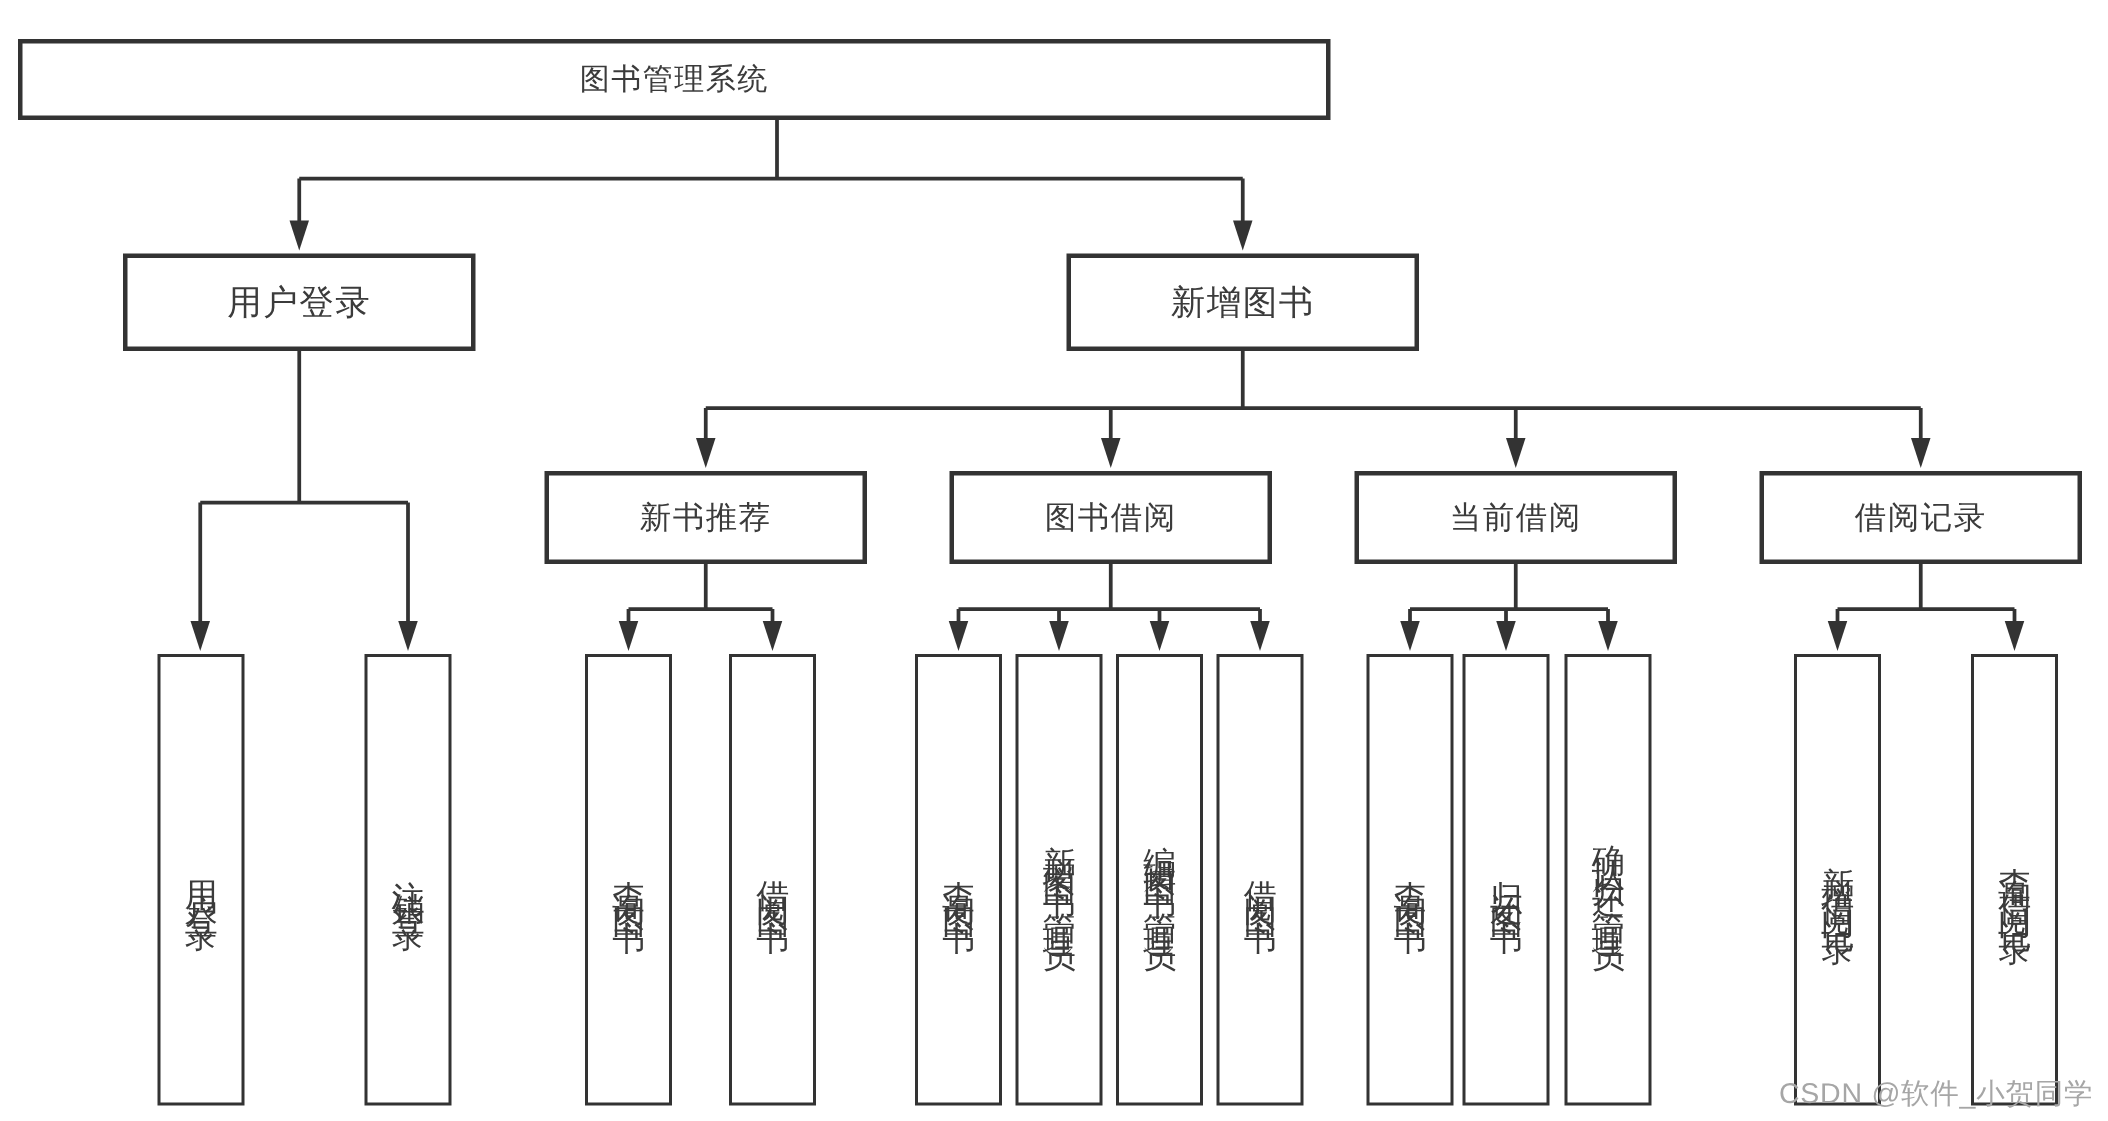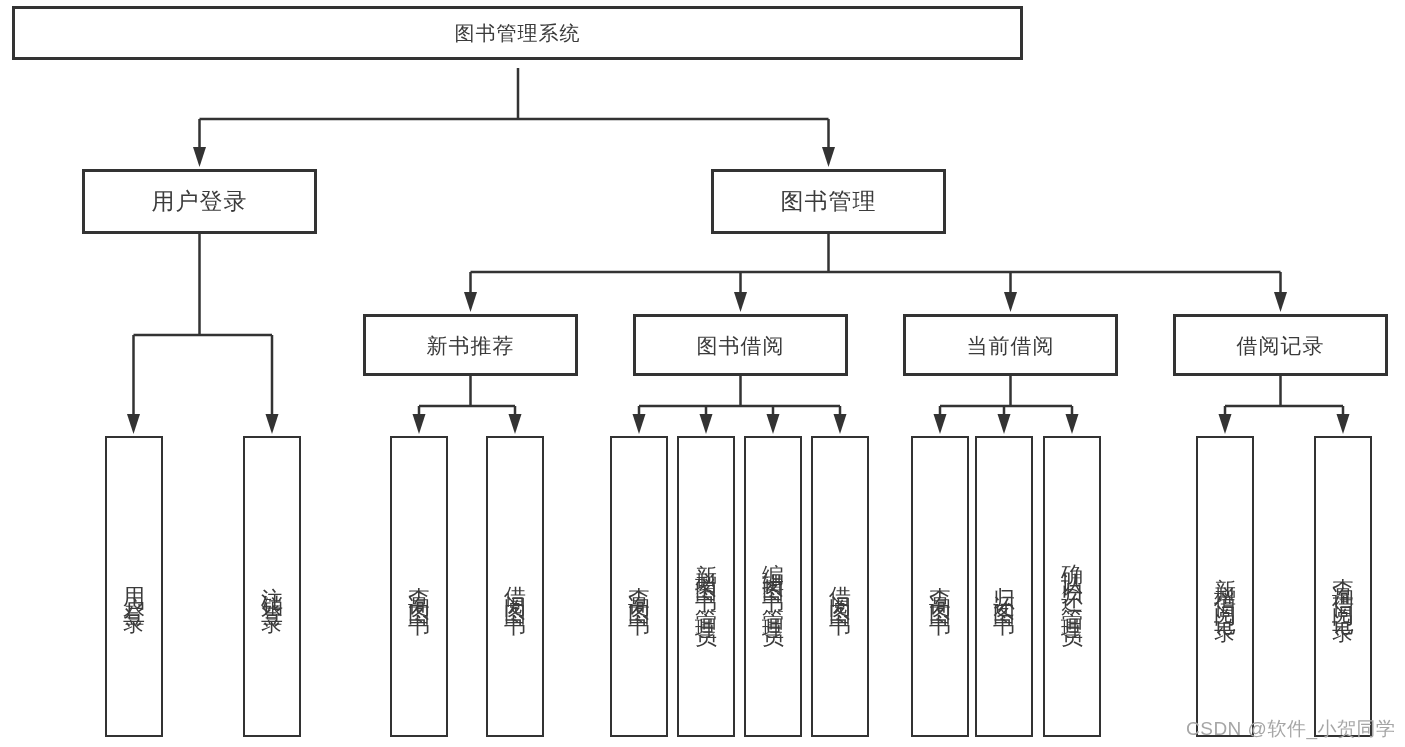--- a/index.html
+++ b/index.html
@@ -80,29 +80,29 @@
       <polygon points="766.5,414 779.5,414 773,434"></polygon>
       <polygon points="833.5,414 846.5,414 840,434"></polygon>
       <polygon points="933.5,414 946.5,414 940,434"></polygon>
       <polygon points="997.5,414 1010.5,414 1004,434"></polygon>
       <polygon points="1065.5,414 1078.5,414 1072,434"></polygon>
       <polygon points="1218.5,414 1231.5,414 1225,434"></polygon>
       <polygon points="1336.5,414 1349.5,414 1343,434"></polygon>
     </g>
   </svg>
 
-  <div class="box" style="left:12px; top:6px; width:1011px; height:54px;">
+  <div class="box" style="left:12px; top:26px; width:875px; height:54px;">
     <span class="hlabel lab-root">图书管理系统</span>
   </div>
 
   <div class="box" style="left:82px; top:169px; width:235px; height:65px;">
     <span class="hlabel lab-l2">用户登录</span>
   </div>
   <div class="box" style="left:711px; top:169px; width:235px; height:65px;">
-    <span class="hlabel lab-l2">图书管理</span>
+    <span class="hlabel lab-l2">新增图书</span>
   </div>
 
   <div class="box" style="left:363px; top:314px; width:215px; height:62px;">
     <span class="hlabel lab-l3">新书推荐</span>
   </div>
   <div class="box" style="left:903px; top:314px; width:215px; height:62px;">
     <span class="hlabel lab-l3">当前借阅</span>
   </div>
   <div class="box" style="left:633px; top:314px; width:215px; height:62px;">
     <span class="hlabel lab-l3">图书借阅</span>

